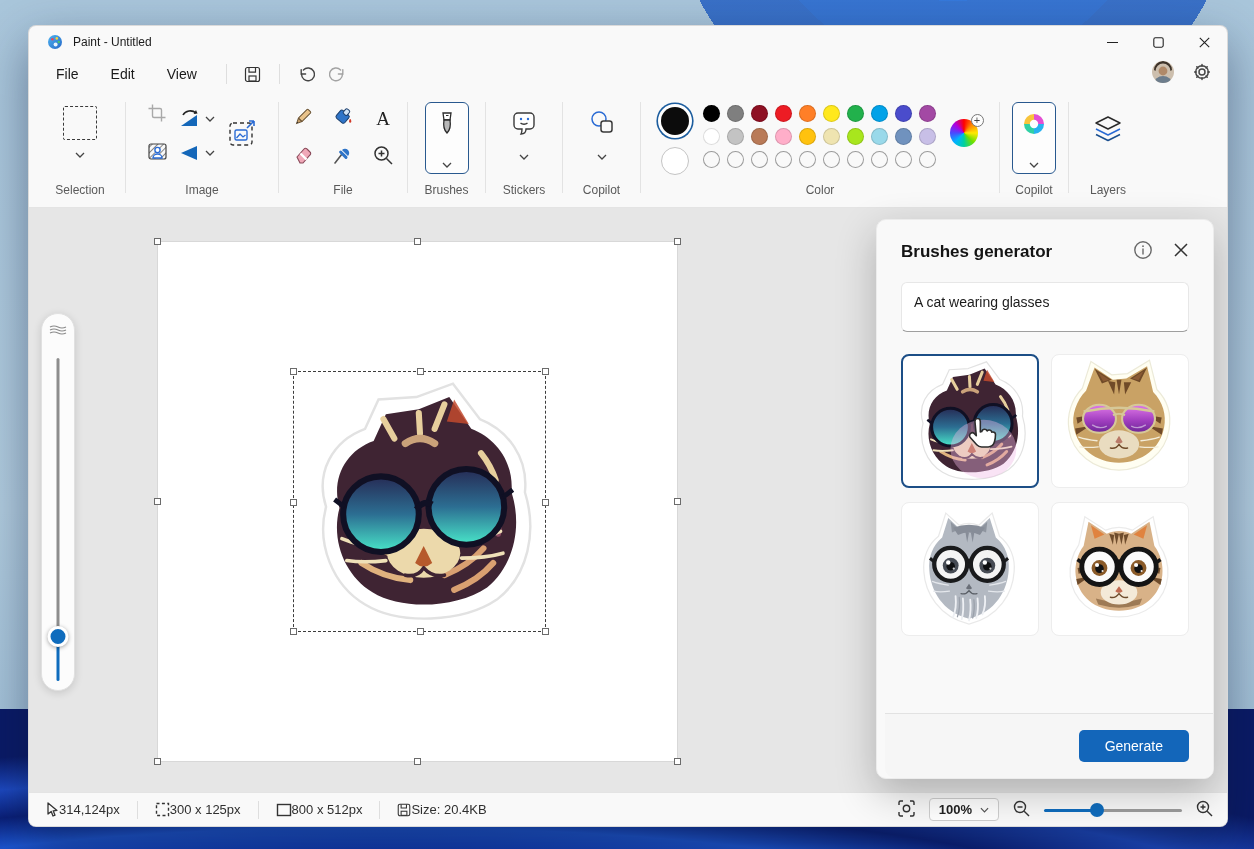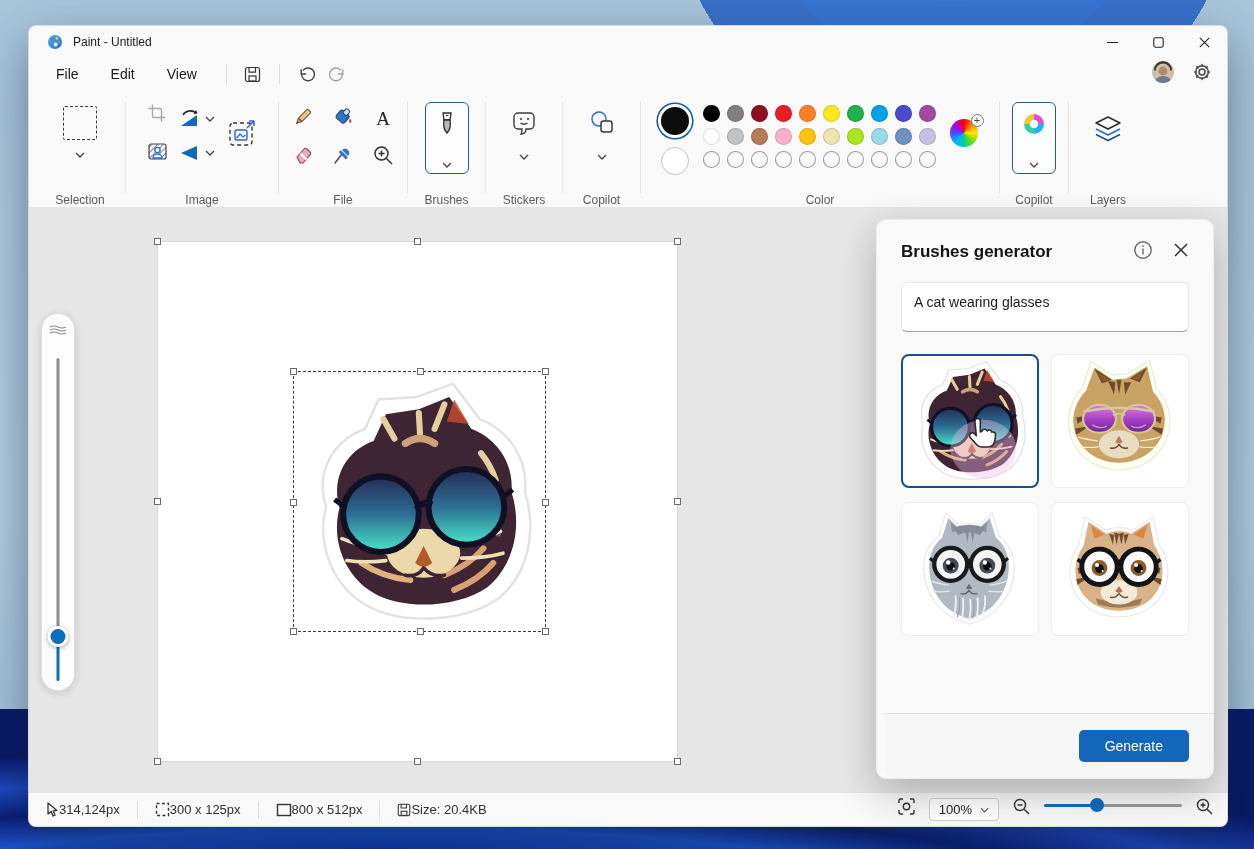--- a/index.html
+++ b/index.html
@@ -32,21 +32,21 @@
   .menubar{height:32px;display:flex;align-items:center;padding-left:14px;position:relative;}
   .menu-item{font-size:14px;color:#1a1a1a;padding:5px 13px;margin-right:6px;border-radius:4px;}
   .mb-sep{width:1px;height:20px;background:#dedede;margin:0 10px;}
   .mb-btn{width:32px;height:26px;display:flex;align-items:center;justify-content:center;border-radius:4px;}
   .menubar-right{position:absolute;right:16px;top:0;height:32px;display:flex;align-items:center;gap:18px;}
 
   
   .ribbon{height:118px;display:flex;align-items:stretch;padding-left:6px;background:#f9f9f9;
           border-bottom:1px solid #e4e4e4;box-sizing:border-box;}
   .grp{display:flex;flex-direction:column;align-items:center;padding-top:12px;box-sizing:border-box;}
-  .grp-label{margin-top:auto;padding-bottom:0;font-size:12px;color:#5a5a5a;}
+  .grp-label{margin-top:auto;padding-bottom:10px;font-size:12px;color:#5a5a5a;}
   .rib-sep{width:1px;background:#e3e3e3;margin:12px 0 14px;}
   .chev{display:block;}
   .sel-rect{width:32px;height:32px;border:1.6px dashed #3a3a3a;border-radius:2px;margin-top:4px;}
   .grp-selection .chev{margin-top:12px;}
   .img-cols{display:flex;align-items:center;gap:12px;margin-top:2px;}
   .img-col{display:flex;flex-direction:column;gap:16px;align-items:center;}
   .icon-pair{display:flex;align-items:center;gap:4px;}
   .tools-grid{display:grid;grid-template-columns:repeat(3,26px);grid-auto-rows:26px;gap:12px 14px;margin-top:4px;align-items:center;justify-items:center;}
   .tool-box{width:44px;height:72px;border:1px solid #29598f;border-radius:6px;background:#fdfdfd;
             display:flex;flex-direction:column;align-items:center;justify-content:space-between;
@@ -105,21 +105,21 @@
   .panel-footer{margin-top:auto;border-top:1px solid #e2e2e2;background:#f6f6f6;
                 border-radius:0 0 10px 10px;padding:16px 24px;display:flex;justify-content:flex-end;margin-left:8px;}
   .generate-btn{background:#1366ba;color:#fff;border:none;border-radius:5px;font-size:14px;
                 font-family:inherit;padding:8px 26px;}
 
   
   .statusbar{position:absolute;left:0;bottom:0;width:1200px;height:34px;background:#f9f9f9;
              border-top:1px solid #e4e4e4;display:flex;align-items:center;font-size:13px;color:#2f2f2f;box-sizing:border-box;}
   .sb-item{display:flex;align-items:center;padding:0 17px;}
   .sb-sep{width:1px;height:18px;background:#dedede;}
-  .sb-right{margin-left:auto;display:flex;gap:14px;padding-right:16px;}
+  .sb-right{margin-left:auto;display:flex;align-items:center;gap:14px;padding-right:16px;font-weight:bold;}
   .zoom-select{display:flex;align-items:center;gap:8px;border:1px solid #cfcfcf;border-radius:4px;
                background:#fff;padding:3px 9px;font-size:13px;color:#222;}
   .hslider{position:relative;width:138px;height:14px;}
   .htrack{position:absolute;top:6px;height:3px;border-radius:2px;}
   .htrack.blue{left:0;width:52px;background:#0f6cbd;}
   .htrack.gray{left:52px;right:0;background:#9c9c9c;}
   .hthumb{position:absolute;left:46px;top:0;width:14px;height:14px;border-radius:50%;background:#0f6cbd;}
 </style>
 </head>
 <body>

